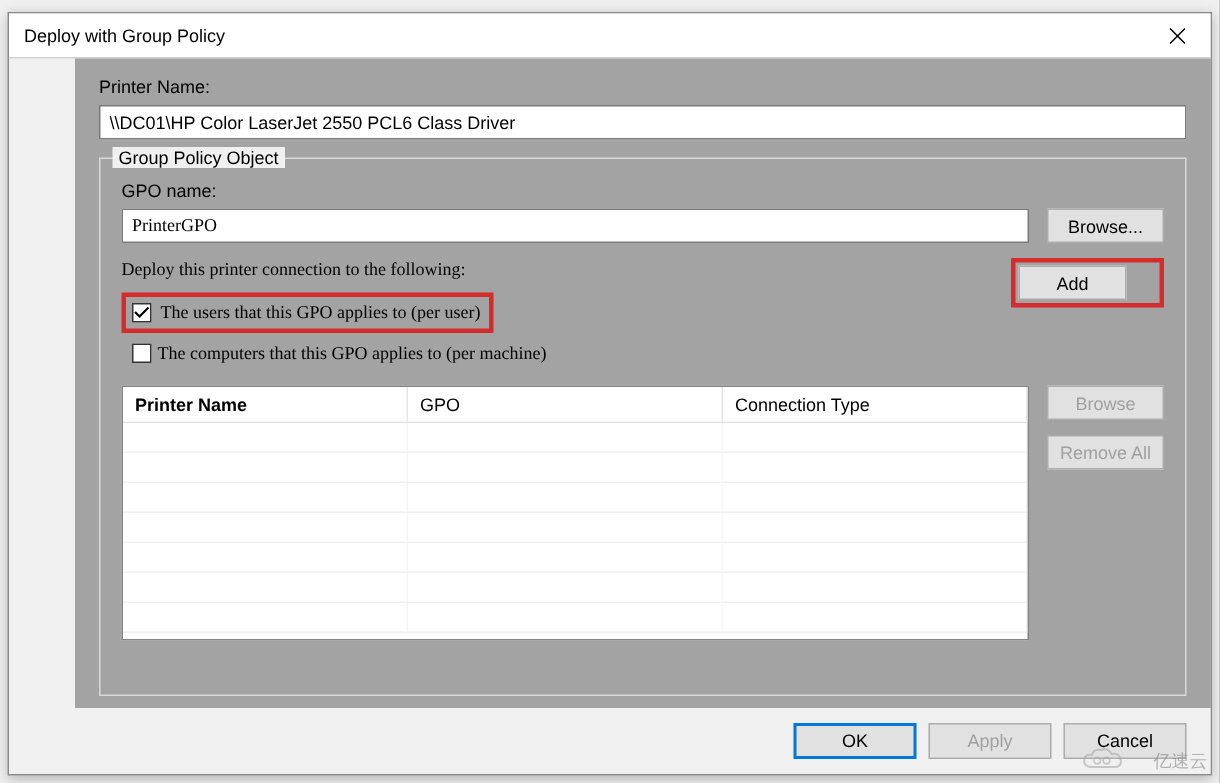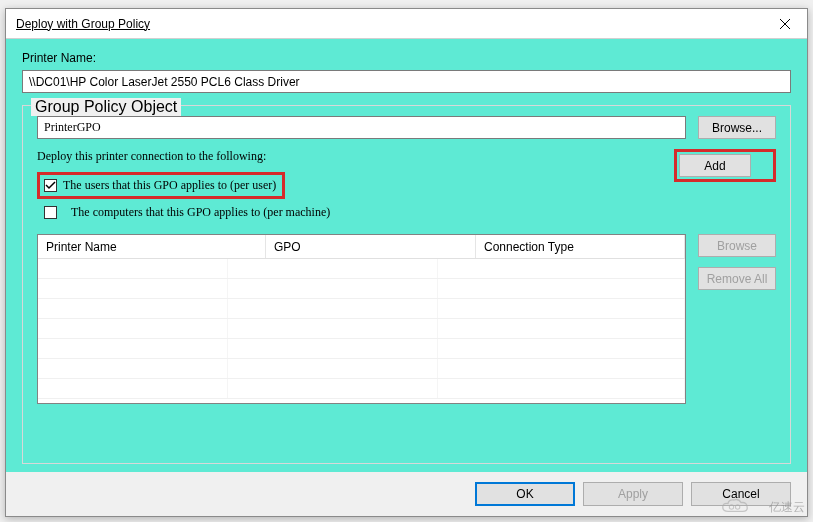--- a/index.html
+++ b/index.html
@@ -25,41 +25,41 @@
       flex-direction: column;
     }
     .titlebar {
       height: 30px;
       background: #ffffff;
       border-bottom: 1px solid #d0d0d0;
       display: flex;
       align-items: center;
       justify-content: space-between;
       padding: 0 0 0 10px;
-      text-decoration: underline;
     }
     .titlebar-text {
       font-size: 12px;
       color: #000;
     }
     .close-btn {
       width: 45px;
       height: 30px;
       display: flex;
       align-items: center;
       justify-content: center;
       cursor: pointer;
     }
     .close-btn svg { width: 12px; height: 12px; }
     .content {
       flex: 1;
       padding: 12px 16px 8px 16px;
-      background: #5eead4;
+      background: #a3a3a3;
       display: flex;
       flex-direction: column;
+      margin-left: 44px;
     }
     .label { font-size: 12px; color: #000; margin-bottom: 5px; display: block; }
     .textfield {
       width: 100%;
       height: 23px;
       border: 1px solid #7a7a7a;
       background: #fff;
       padding: 2px 6px;
       font-size: 12px;
       font-family: inherit;
@@ -74,21 +74,21 @@
       display: flex;
       flex-direction: column;
       margin-top: 2px;
     }
     .fieldset-legend {
       position: absolute;
       top: -8px;
       left: 8px;
       background: #f0f0f0;
       padding: 0 4px;
-      font-size: 16px;
+      font-size: 12px;
     }
     .row-flex {
       display: flex;
       gap: 12px;
       align-items: flex-start;
     }
     .left-col { flex: 1; font-family: Liberation Serif, serif; }
     .btn {
       width: 78px;
       height: 23px;
@@ -100,21 +100,21 @@
       text-align: center;
       display: inline-flex;
       align-items: center;
       justify-content: center;
     }
     .btn.disabled { color: #a0a0a0; cursor: default; }
     .btn.primary { border: 2px solid #0078d7; background: #e1e1e1; }
     .checkbox-row {
       display: flex;
       align-items: center;
-      gap: 14px;
+      gap: 4px;
       margin: 2px 0;
     }
     .checkbox {
       width: 13px;
       height: 13px;
       border: 1px solid #333;
       background: #fff;
       display: inline-flex;
       align-items: center;
       justify-content: center;
@@ -150,21 +150,21 @@
       height: 24px;
     }
     .th {
       padding: 4px 8px;
       font-size: 12px;
       border-right: 1px solid #e5e5e5;
       background: #ffffff;
       display: flex;
       align-items: center;
     }
-    .th.c1 { width: 228px; }
+    .th.c1 { width: 190px; font-weight: bold; }
     .th.c2 { width: 210px; }
     .th.c3 { flex: 1; }
     .table-body { }
     .tr { display: flex; height: 20px; border-bottom: 1px solid #f0f0f0; }
     .td { border-right: 1px solid #f5f5f5; }
     .td.c1 { width: 190px; }
     .td.c2 { width: 210px; }
     .td.c3 { flex: 1; }
     .right-btns {
       display: flex;
@@ -172,21 +172,21 @@
       gap: 10px;
       width: 102px;
     }
     .bottom-btns {
       display: flex;
       justify-content: flex-end;
       gap: 8px;
       padding: 10px 16px 10px 0;
       background: #f0f0f0;
     }
-    .bottom-btns .btn { width: 100px; height: 24px; }
+    .bottom-btns .btn { width: 82px; height: 24px; }
     .deploy-section { margin-top: 10px; }
     .watermark {
       position: absolute;
       right: 8px;
       bottom: 6px;
       display: flex;
       align-items: center;
       gap: 20px;
       opacity: 0.6;
       font-size: 12px;
@@ -212,20 +212,21 @@
 
   <div class="content">
     <div class="printer-path">
       <span class="label">Printer Name:</span>
       <input class="textfield" type="text" readonly="" value="\\DC01\HP Color LaserJet 2550 PCL6 Class Driver" style="">
     </div>
 
     <div class="fieldset">
       <span class="fieldset-legend">Group Policy Object</span>
 
+      <span class="label" style="margin-top:4px;">GPO name:</span>
       <div class="row-flex">
         <div class="left-col">
           <input class="textfield gponame" type="text" value="PrinterGPO" style="">
         </div>
         <button class="btn">Browse...</button>
       </div>
 
       <div class="deploy-section">
         <div class="row-flex" style="align-items:flex-start;">
           <div class="left-col">

